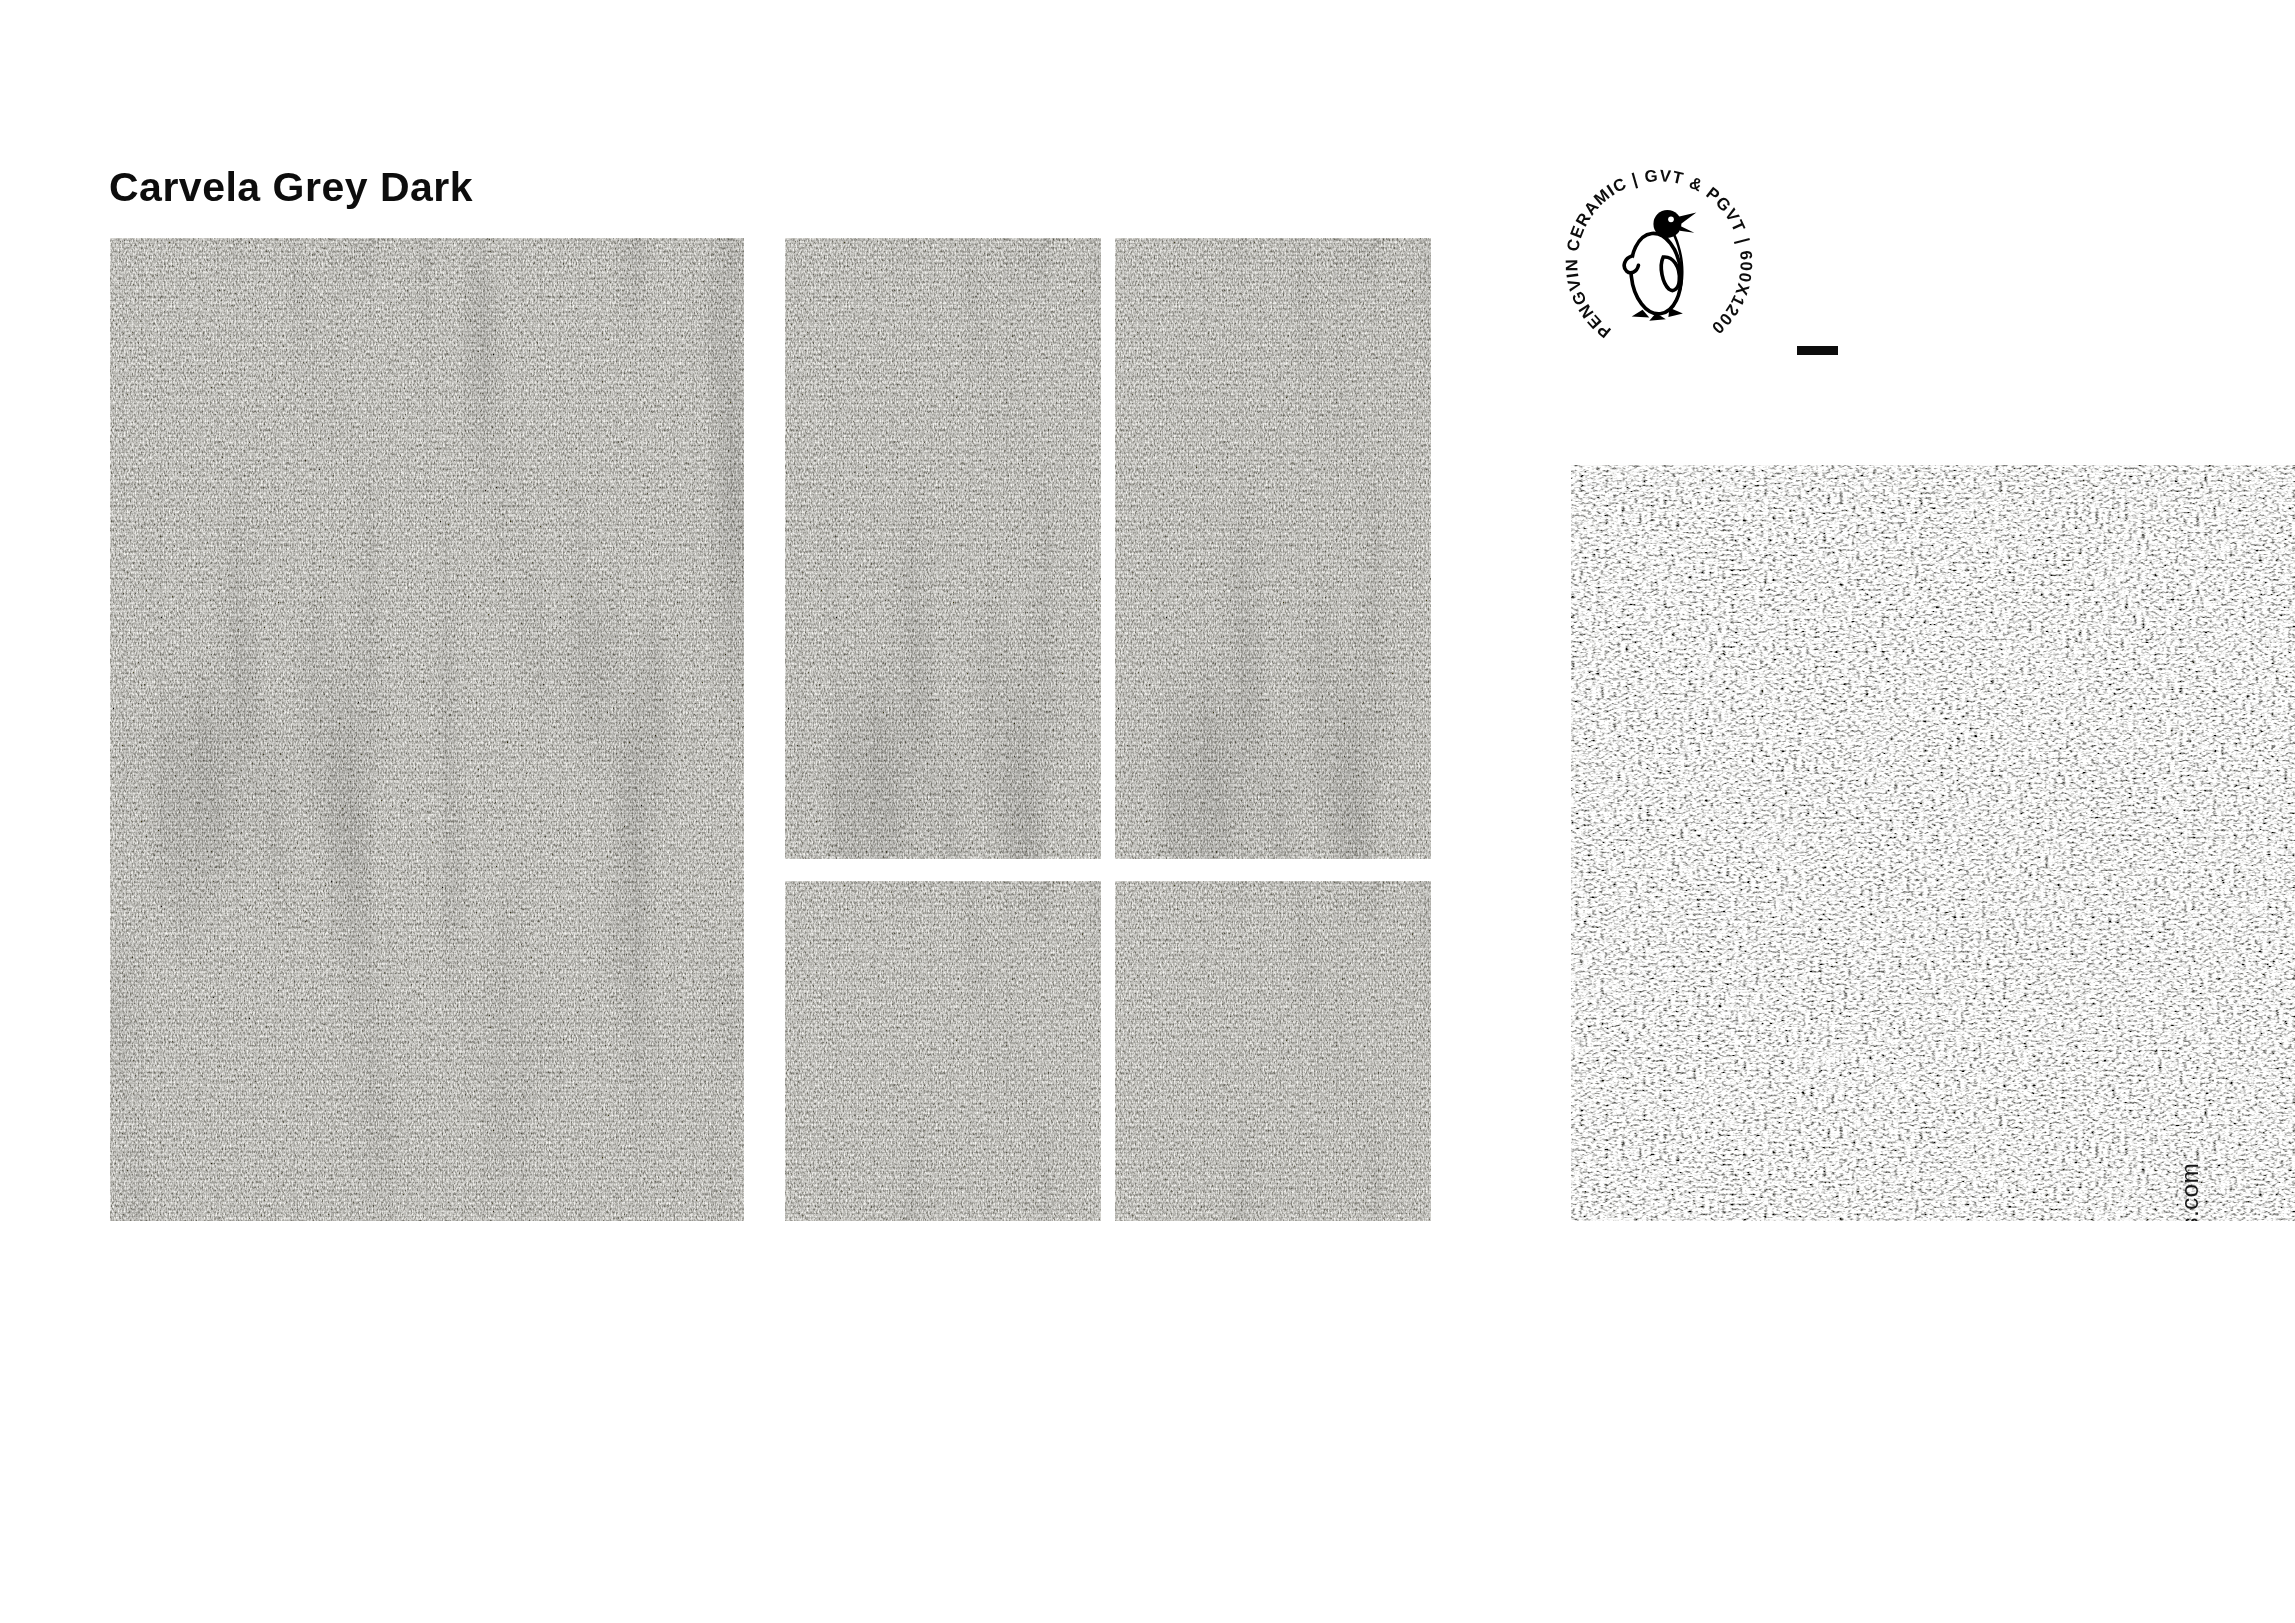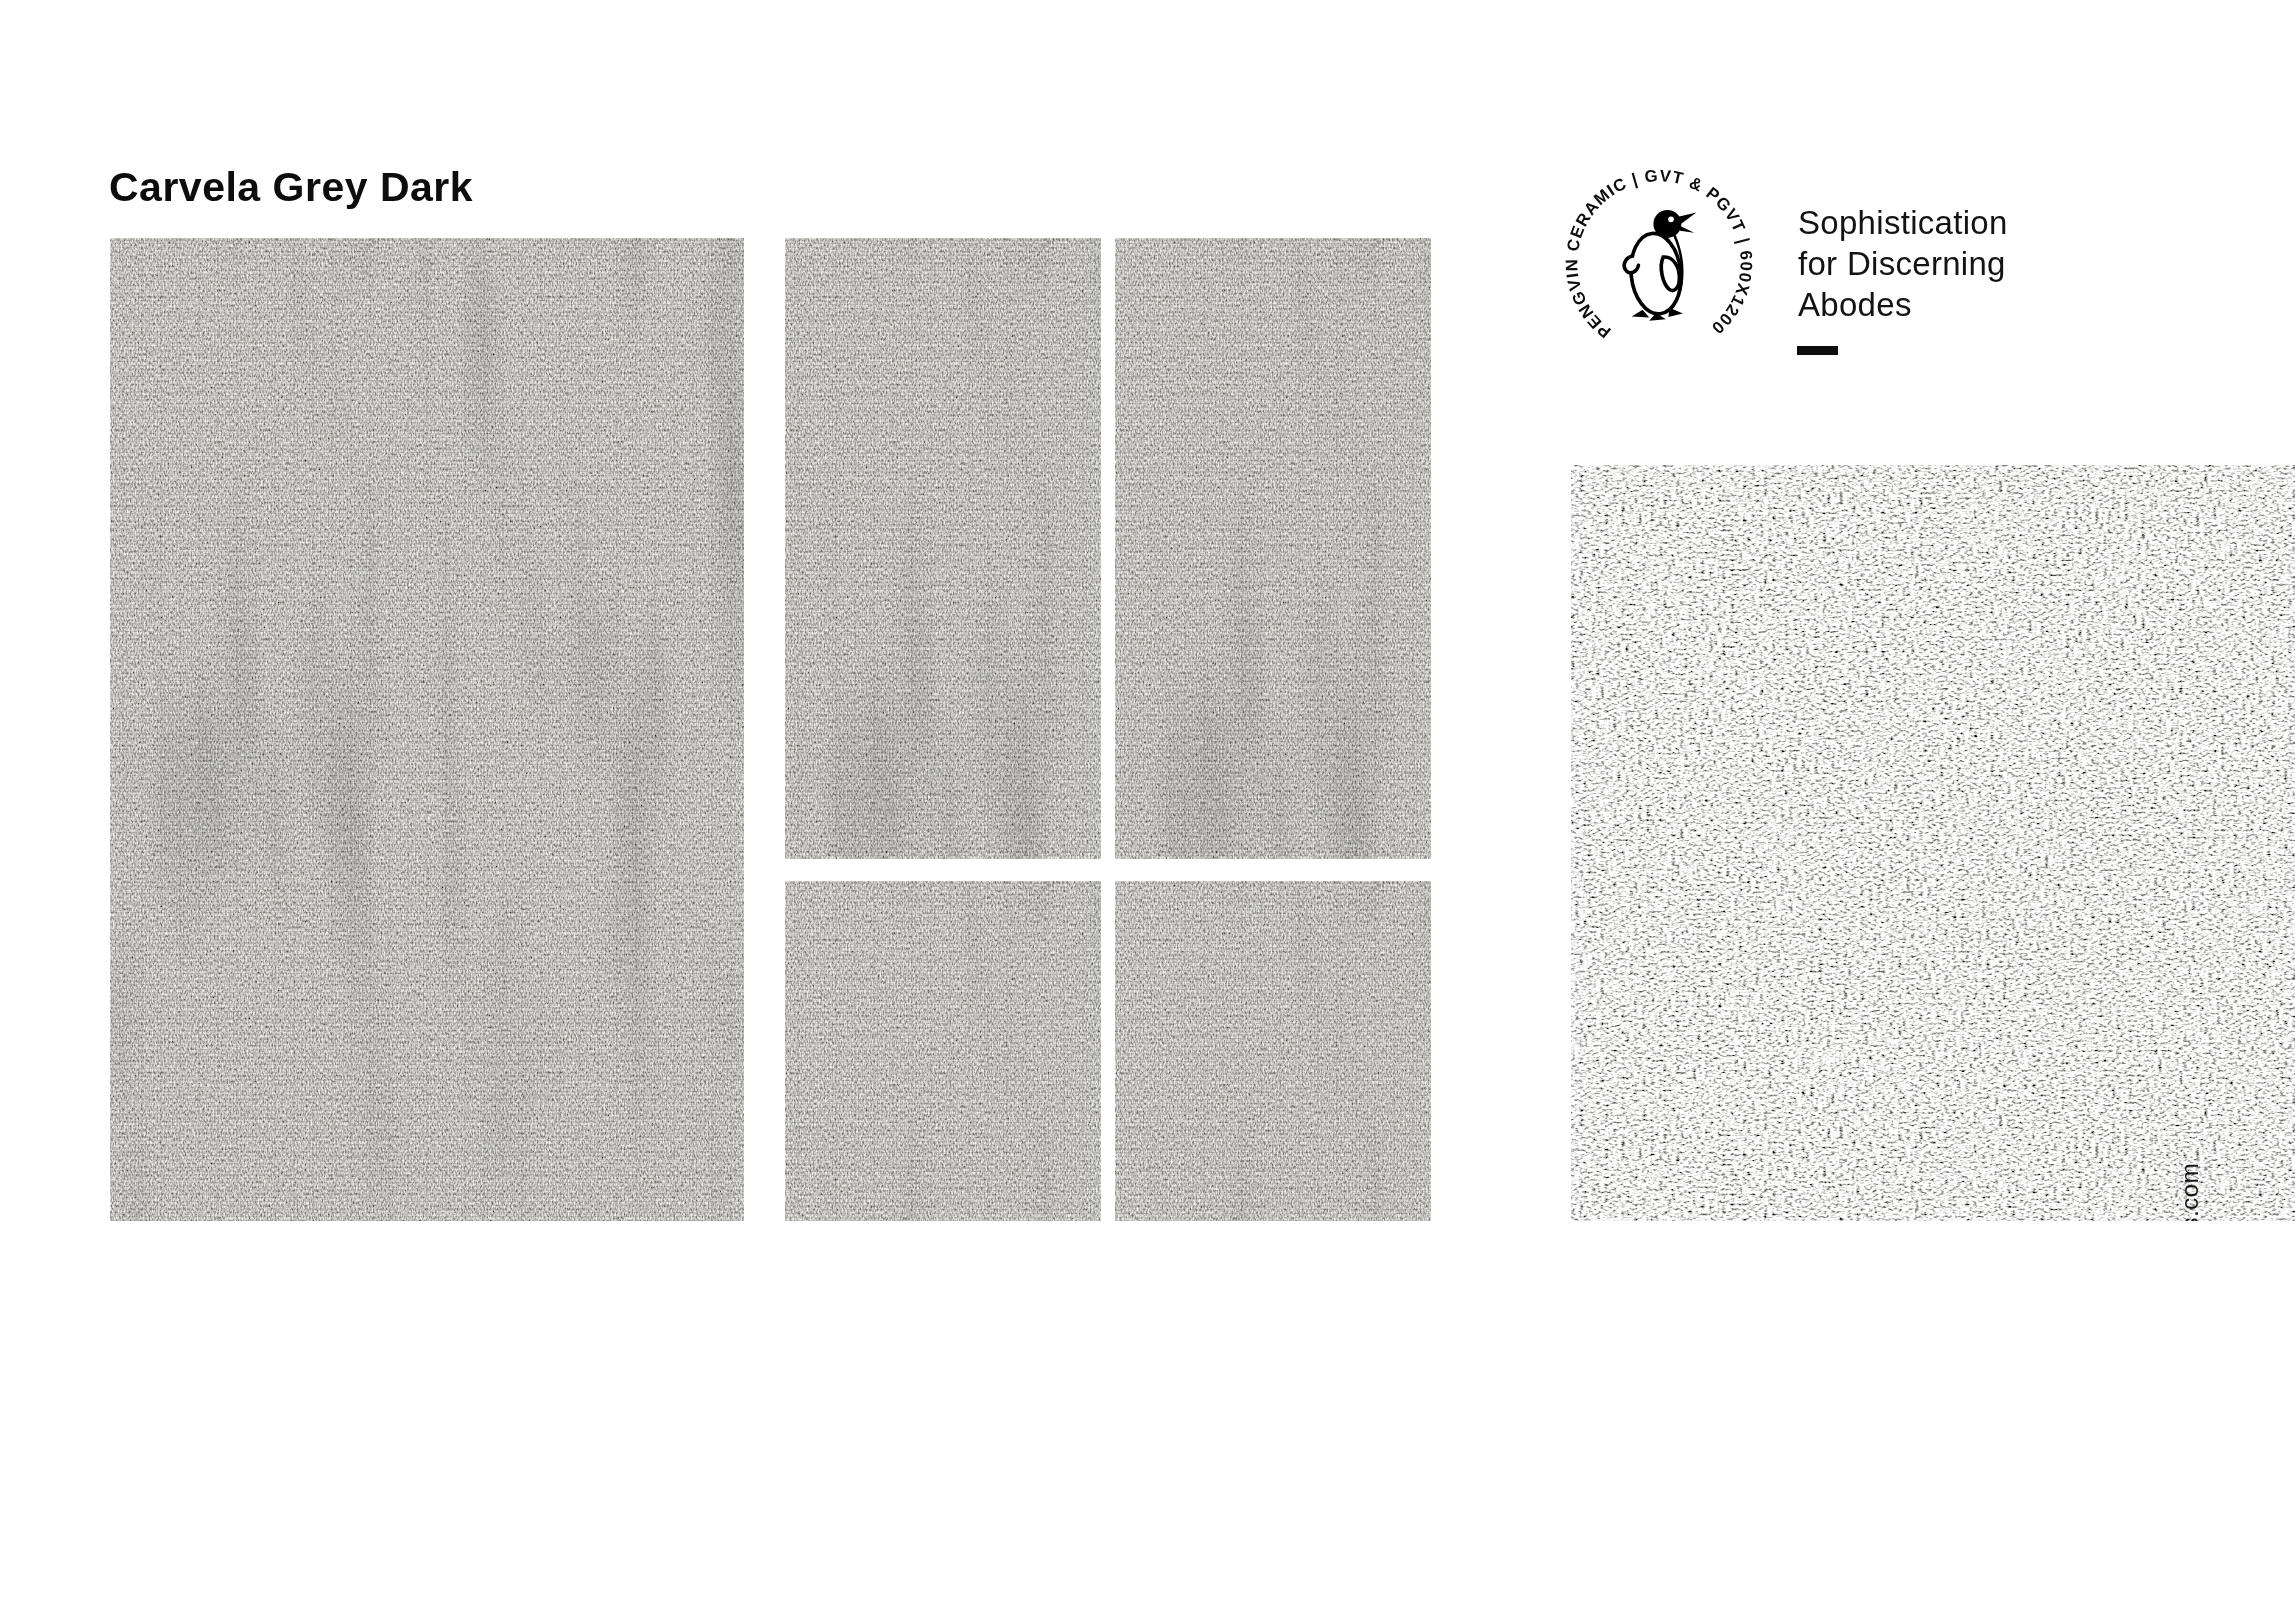--- a/index.html
+++ b/index.html
@@ -194,22 +194,19 @@
       <path d="M113 20 L 148 12 L 118 34 Z" fill="#000000"></path>
       <path d="M115 37 L 144 51 L 116 47 Z" fill="#000000"></path>
       <path d="M84 98 C 103 96 117 117 115 143 C 114 159 104 167 95 160
                C 83 149 75 117 84 98 Z" fill="#ffffff" stroke="#000000" stroke-width="7"></path>
       <path d="M24 96 C 9 100 4 116 13 125 C 21 132 33 127 36 114" fill="#ffffff" stroke="#000000" stroke-width="7" stroke-linecap="round"></path>
       <path d="M44 200 L 23 213 L 57 215 Z" fill="#000000"></path>
       <path d="M70 206 L 57 221 L 89 218 Z" fill="#000000"></path>
     </g>
   </svg>
 
-  <p class="tagline">Sophistication
-for Discerning
-Abodes</p>
   <div class="tagline-dash"></div>
 
   <div class="site-url">www.pengvinceramics.com</div>
   <div class="accent-dash"></div>
 
 </div>
 
 
 </body></html>

